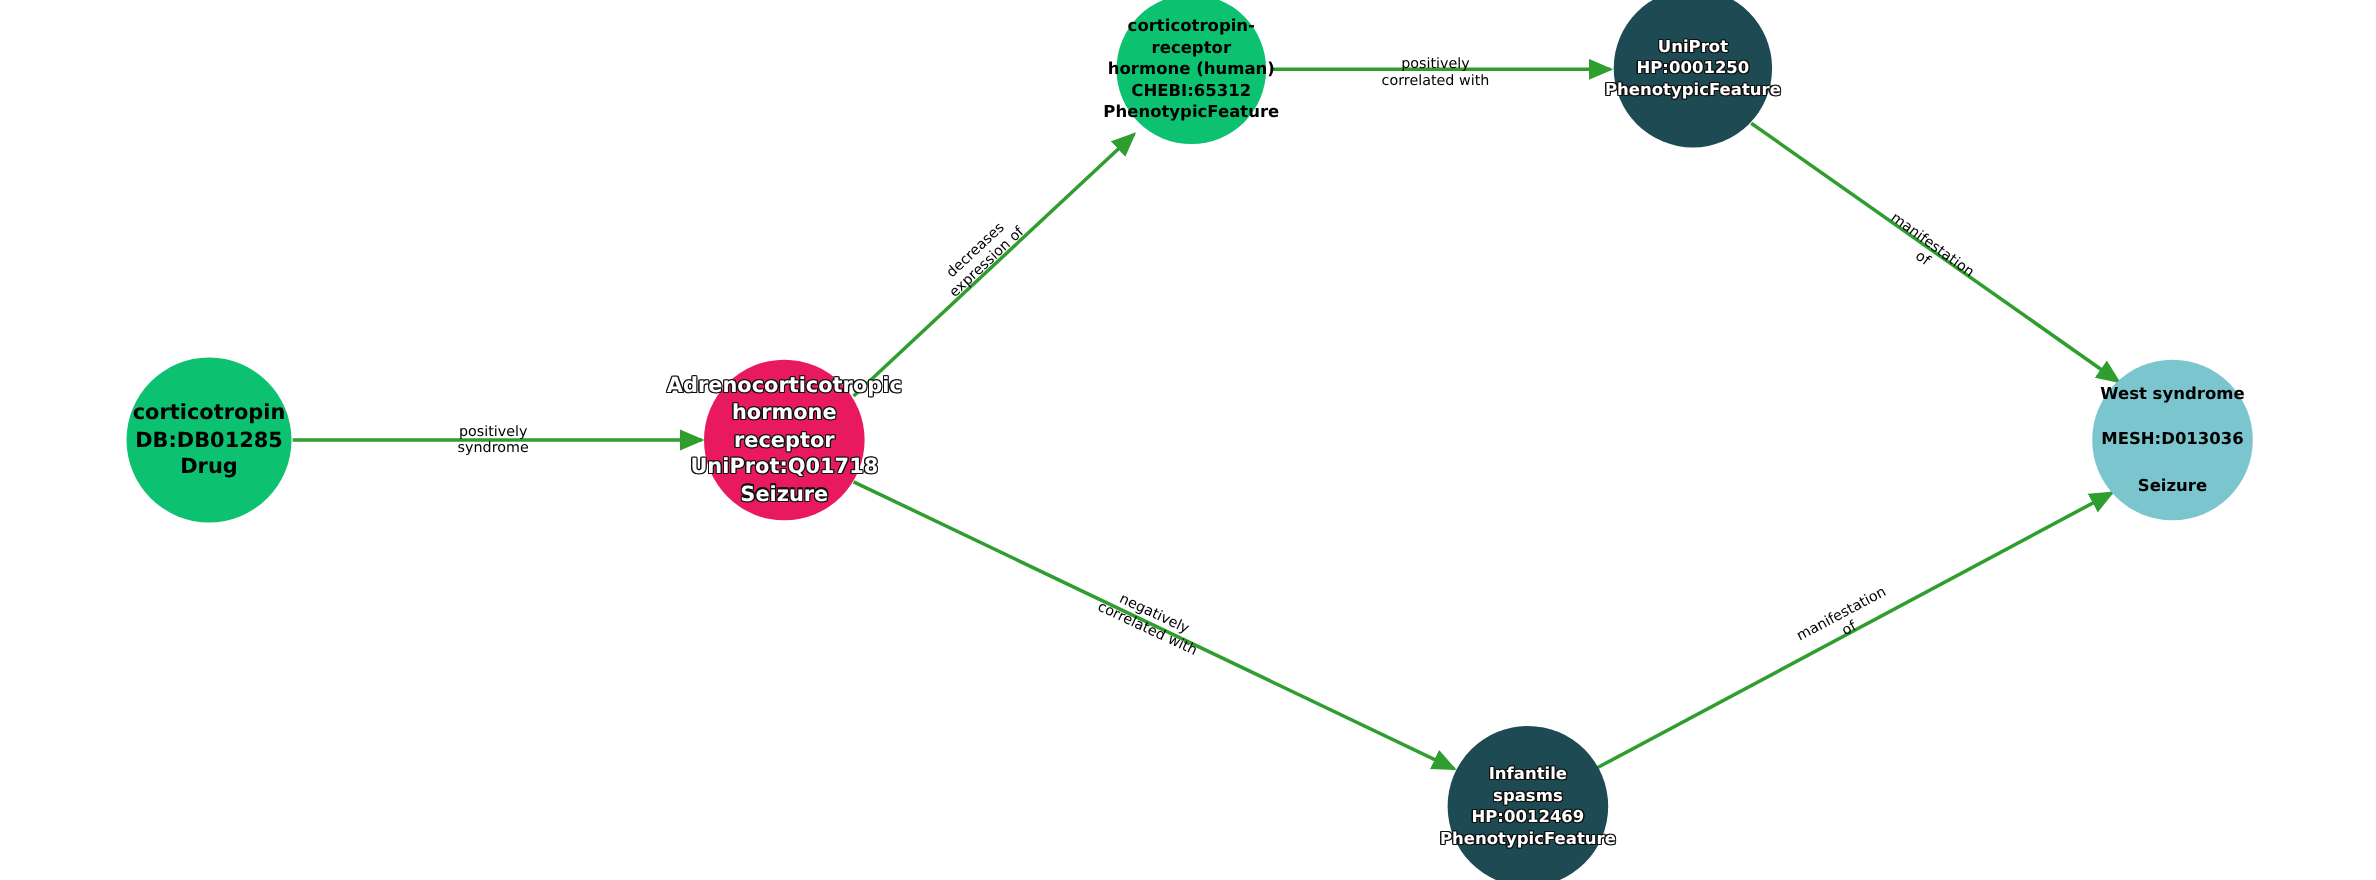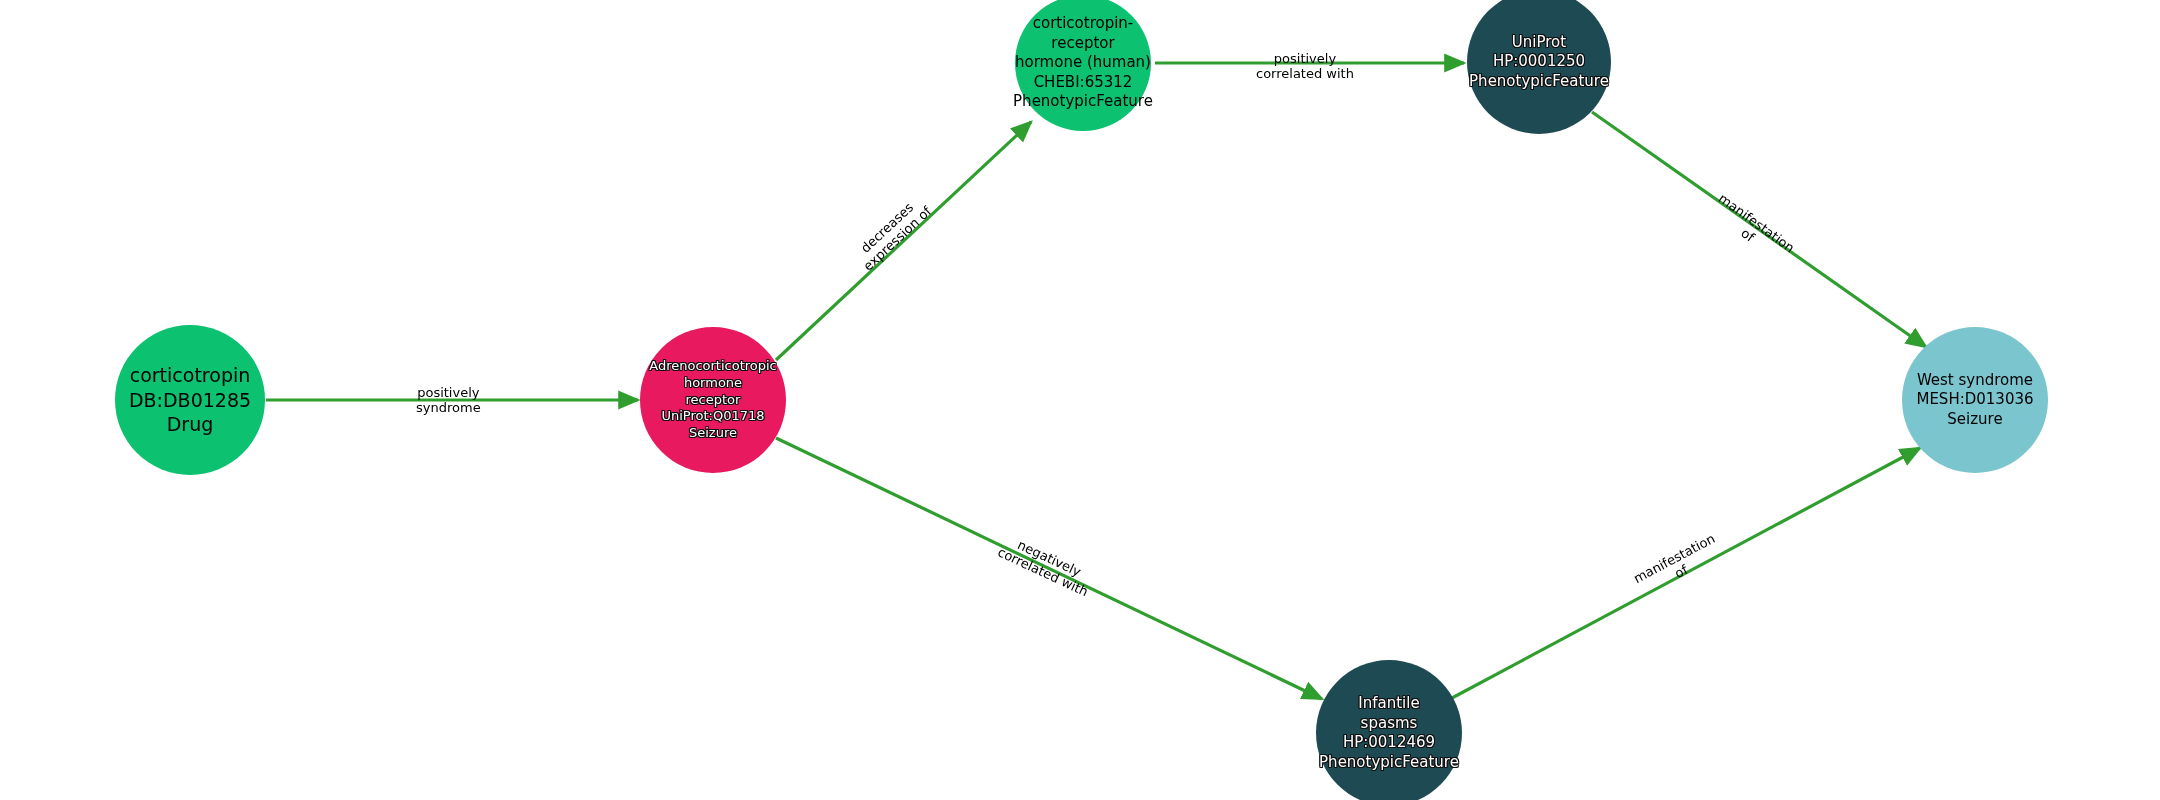--- a/index.html
+++ b/index.html
@@ -33,20 +33,21 @@
     flex-direction: column;
     align-items: center;
     justify-content: center;
     box-sizing: border-box;
     text-align: center;
     line-height: 1.30;
     white-space: nowrap;
   }
   .node .nline {
     display: block;
+    font-weight: bold;
   }
   .node-dark {
     color: #ffffff;
     text-shadow:
       -1px -1px 0 #111111,
        1px -1px 0 #111111,
       -1px  1px 0 #111111,
        1px  1px 0 #111111,
        0px  1px 0 #111111,
        0px -1px 0 #111111,
@@ -91,21 +92,21 @@
         <line x1="1452" y1="698" x2="1920" y2="448" stroke="#2f9e2f" stroke-width="3.2" marker-end="url(#arrowhead)"></line>
       </g>
   </svg>
 
   <div id="node-layer">
       <div class="node node-light" style="left: 115px; top: 325px; width: 150px; height: 150px; background: rgb(12, 193, 111); font-size: 19px;">
         <span class="nline">corticotropin</span>
         <span class="nline">DB:DB01285</span>
         <span class="nline">Drug</span>
       </div>
-      <div class="node node-dark" style="left: 640px; top: 327px; width: 146px; height: 146px; background: rgb(232, 25, 95); font-size: 13px;">
+      <div class="node node-dark" style="left: 640px; top: 327px; width: 146px; height: 146px; background: rgb(232, 25, 95); font-size: 19px;">
         <span class="nline">Adrenocorticotropic</span>
         <span class="nline">hormone</span>
         <span class="nline">receptor</span>
         <span class="nline">UniProt:Q01718</span>
         <span class="nline">Seizure</span>
       </div>
       <div class="node node-light" style="left: 1015px; top: -5px; width: 136px; height: 136px; background: rgb(12, 193, 111); font-size: 15px;">
         <span class="nline">corticotropin-</span>
         <span class="nline">receptor</span>
         <span class="nline">hormone (human)</span>
@@ -116,21 +117,21 @@
         <span class="nline">UniProt</span>
         <span class="nline">HP:0001250</span>
         <span class="nline">PhenotypicFeature</span>
       </div>
       <div class="node node-dark" style="left: 1316px; top: 660px; width: 146px; height: 146px; background: rgb(29, 74, 83); font-size: 15px;">
         <span class="nline">Infantile</span>
         <span class="nline">spasms</span>
         <span class="nline">HP:0012469</span>
         <span class="nline">PhenotypicFeature</span>
       </div>
-      <div class="node node-light" style="left: 1902px; top: 327px; width: 146px; height: 146px; background: rgb(123, 197, 206); font-size: 15px;">
+      <div class="node node-light" style="left: 1902px; top: 327px; width: 146px; height: 146px; background: rgb(123, 197, 206); font-size: 15px; gap: 22px;">
         <span class="nline">West syndrome</span>
         <span class="nline">MESH:D013036</span>
         <span class="nline">Seizure</span>
       </div>
     </div>
   <div id="edge-label-layer">
       <div class="edge-label" style="left: 416px; top: 384.5px; transform: rotate(0deg);">
         <span class="elline">positively</span>
         <span class="elline">syndrome</span>
       </div>

